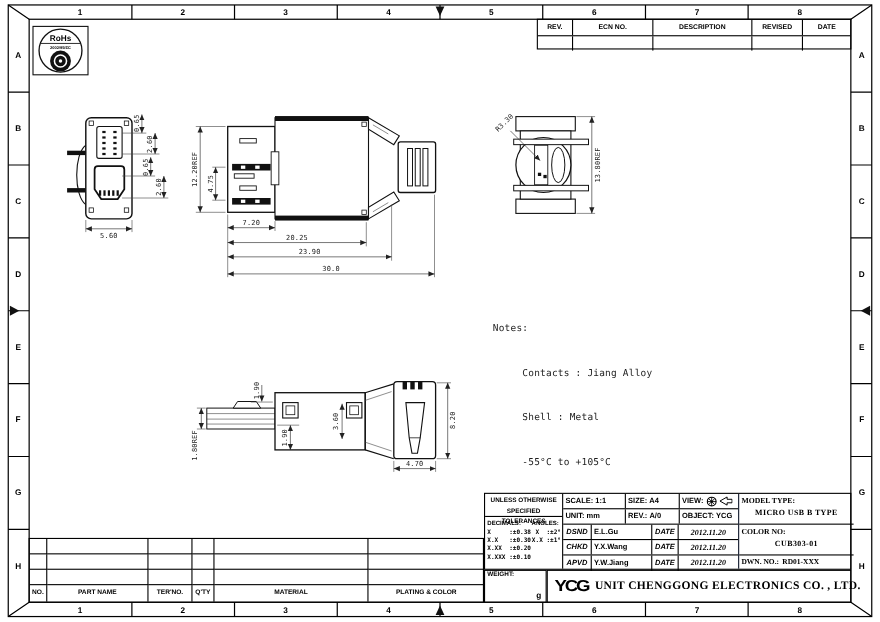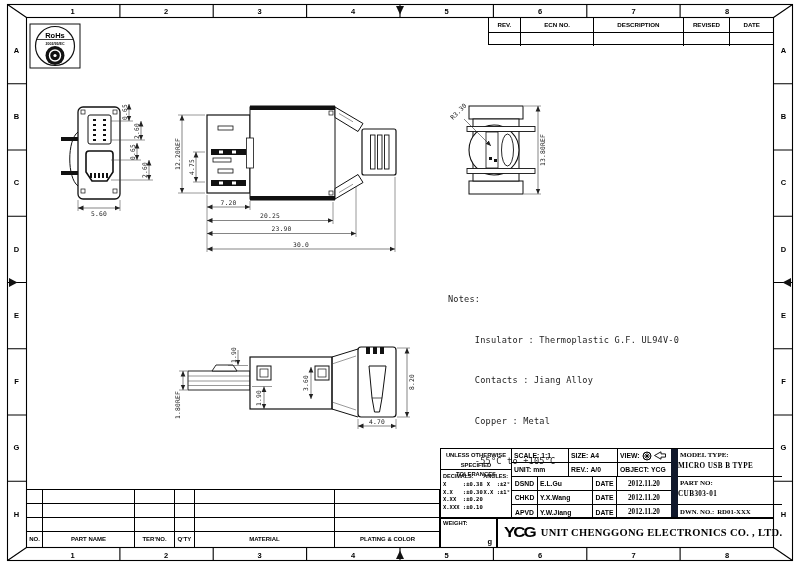--- a/index.html
+++ b/index.html
@@ -47,30 +47,30 @@
                font:bold 5.8px/1.65 "Liberation Sans",sans-serif;padding-top:2px;box-sizing:border-box;}
   .tb-tol-sub{display:flex;justify-content:space-between;font:bold 5.5px "Liberation Sans",sans-serif;
               padding:3px 3px 0 2px;}
   .tol-rows{font:bold 5.5px/7.6px "DejaVu Sans Mono",monospace;padding:2px 1px 0 2px;}
   .tol-row{display:flex;justify-content:space-between;white-space:pre;}
   .tb-mid{position:absolute;left:71px;top:0;width:159px;height:100%;}
   .tb-row{display:flex;height:14px;border-bottom:1px solid #000;box-sizing:border-box;}
   .tb-row:last-child{border-bottom:none;}
   .tb-cell{box-sizing:border-box;border-right:1px solid #000;display:flex;align-items:center;
            padding-left:2px;font:bold 6.8px "Liberation Sans",sans-serif;overflow:hidden;white-space:nowrap;}
-  .tb-cell.ctr{justify-content:center;padding-left:0;}
+  .tb-cell.ctr{justify-content:center;padding-left:0;font-style:italic;}
   .tb-cell:last-child{border-right:none;}
   .mc1{width:57px}.mc2{width:49px}.mc3{width:53px}
   .sc1{width:26px}.sc2{width:55px}.sc3{width:24px}.sc4{width:54px}
   .serif{font-family:"Liberation Serif",serif;font-size:7.2px;}
   .view-icons{display:flex;align-items:center;gap:2px;margin-left:2px;}
   .tb-right{position:absolute;left:230px;top:0;width:104px;height:100%;}
   .tb-sec{height:28px;border-bottom:1px solid #000;box-sizing:border-box;}
   .tb-sec-label{font:bold 7px "Liberation Serif",serif;padding:2px 0 0 2px;}
-  .tb-sec-val{font:bold 7.2px "Liberation Serif",serif;text-align:left;letter-spacing:.4px;padding-top:3px;}
+  .tb-sec-val{font:bold 7.2px "Liberation Serif",serif;text-align:center;letter-spacing:.4px;padding-top:3px;}
   .tb-dwn{height:13px;display:flex;align-items:center;gap:3px;padding-left:2px;
           font:bold 6.8px "Liberation Serif",serif;white-space:nowrap;}
 
   
   .parts{left:26px;top:489px;width:414px;height:58.5px;border:1px solid #000;
          display:grid;grid-template-columns:16px 92px 40px 20px 140px 105px;
          grid-template-rows:repeat(4,1fr);}
   .p-cell{box-sizing:border-box;border-right:1px solid #000;border-bottom:1px solid #000;
           display:flex;align-items:center;justify-content:center;
           font:bold 6px "Liberation Sans",sans-serif;overflow:hidden;white-space:nowrap;}
@@ -317,23 +317,22 @@
       <div class="rev-cell rc1"></div>
       <div class="rev-cell rc2"></div>
       <div class="rev-cell rc3"></div>
       <div class="rev-cell rc4"></div>
       <div class="rev-cell rc5"></div>
     </div>
   </div>
 
   <div class="abs notes">
     <div>Notes:</div>
-    <div>     Insulator : Thermoplastic G.F. UL94V-0</div>
     <div>     Contacts : Jiang Alloy</div>
-    <div>     Copper : Metal</div>
+    <div>     Shell : Metal</div>
     <div>     -55°C to +105°C</div>
     
     
     
     
   </div>
 
   <div class="abs tb">
     <div class="tb-tol">
       <div class="tb-tol-head">
@@ -410,27 +409,27 @@
         <div class="tb-cell sc4 ctr serif">2012.11.20</div>
       </div>
       <div class="tb-row">
         <div class="tb-cell sc1 ctr">APVD</div>
         <div class="tb-cell sc2">Y.W.Jiang</div>
         <div class="tb-cell sc3 ctr">DATE</div>
         <div class="tb-cell sc4 ctr serif">2012.11.20</div>
       </div>
     </div>
 
-    <div class="tb-right" style="border-left:7px solid #0f172a;">
+    <div class="tb-right" style="border-left:1px solid #0f172a;">
       <div class="tb-sec">
         <div class="tb-sec-label">MODEL TYPE:</div>
         <div class="tb-sec-val">MICRO USB B TYPE</div>
       </div>
       <div class="tb-sec">
-        <div class="tb-sec-label">PART NO:</div>
+        <div class="tb-sec-label">COLOR NO:</div>
         <div class="tb-sec-val">CUB303-01</div>
       </div>
       <div class="tb-dwn">
         <span>DWN. NO.:</span>
         <span>RD01-XXX</span>
       </div>
     </div>
   </div>
 
   <div class="abs parts">

